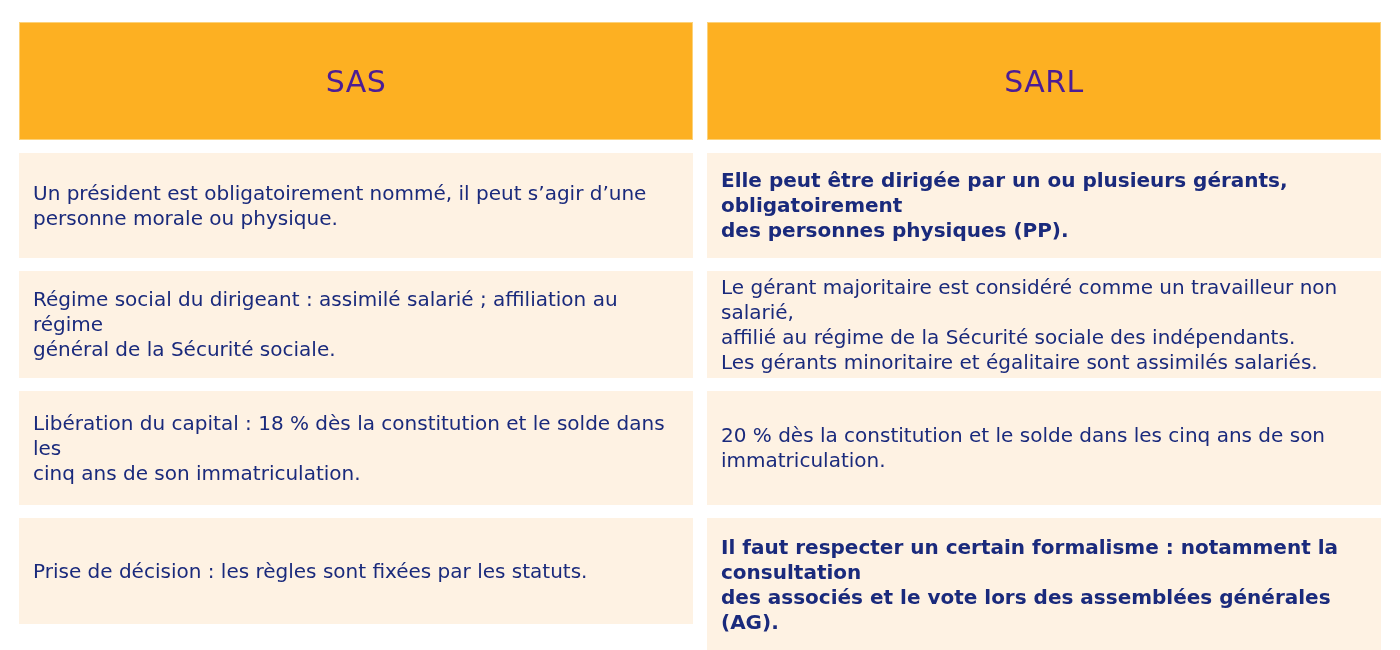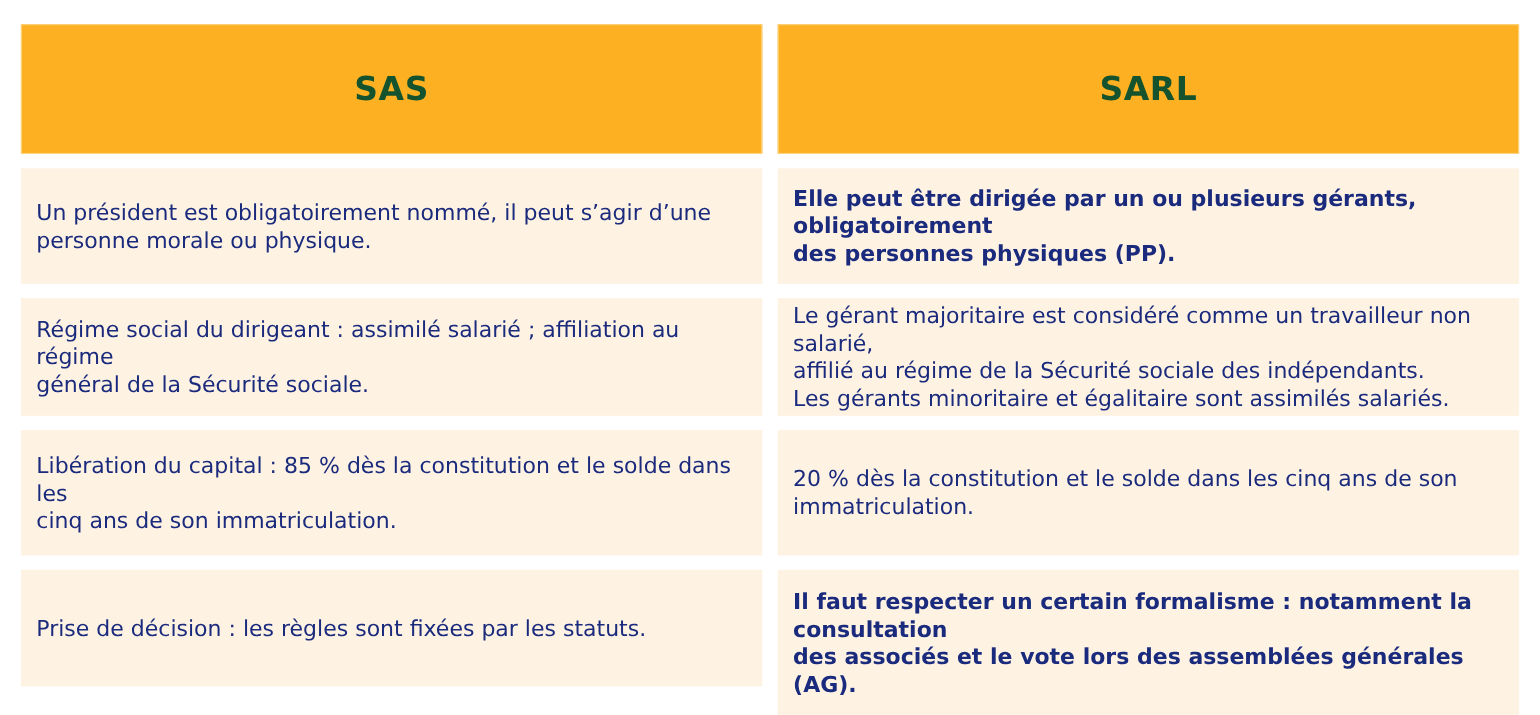--- a/index.html
+++ b/index.html
@@ -2,21 +2,21 @@
 <html><head>
   <meta charset="utf-8">
   <style>
     html, body { margin: 0; padding: 0; background: #ffffff; }
     body { width: 1400px; height: 650px; position: relative; overflow: hidden;
            font-family: "DejaVu Sans", sans-serif; }
     .table { position: absolute; left: 19px; top: 22px; width: 1362px;
              display: grid; grid-template-columns: 674px 674px; column-gap: 14px; }
     .head { height: 118px; background: #fdb022; border: 1px solid #fcd27a; box-sizing: border-box;
             display: flex; align-items: center; justify-content: center; }
-    .head span { color: #14532d; font-weight: bold; font-size: 30px; letter-spacing: 0.5px; }
+    .head span { color: #4c1d95; font-weight: normal; font-size: 30px; letter-spacing: 0.5px; }
     .cell { background: #fef2e3; box-sizing: border-box; padding: 0 14px;
             display: flex; align-items: center; color: #1a2a7c; font-size: 20px; line-height: 25px; }
     .cell span { white-space: pre-line; }
   </style>
 </head>
 <body>
 
 <div class="table">
   <div class="head" style="margin-bottom:13px;">
     <span>SAS</span>
@@ -38,21 +38,21 @@
     <span>Régime social du dirigeant : assimilé salarié ; affiliation au régime
 général de la Sécurité sociale.</span>
   </div>
   <div class="cell" style="height:107px;margin-bottom:13px;">
     <span>Le gérant majoritaire est considéré comme un travailleur non salarié,
 affilié au régime de la Sécurité sociale des indépendants.
 Les gérants minoritaire et égalitaire sont assimilés salariés.</span>
   </div>
 
   <div class="cell" style="height:114px;margin-bottom:13px;">
-    <span>Libération du capital : 85 % dès la constitution et le solde dans les
+    <span>Libération du capital : 18 % dès la constitution et le solde dans les
 cinq ans de son immatriculation.</span>
   </div>
   <div class="cell" style="height:114px;margin-bottom:13px;">
     <span>20 % dès la constitution et le solde dans les cinq ans de son
 immatriculation.</span>
   </div>
 
   <div class="cell" style="height:106px;">
     <span>Prise de décision : les règles sont fixées par les statuts.</span>
   </div>

